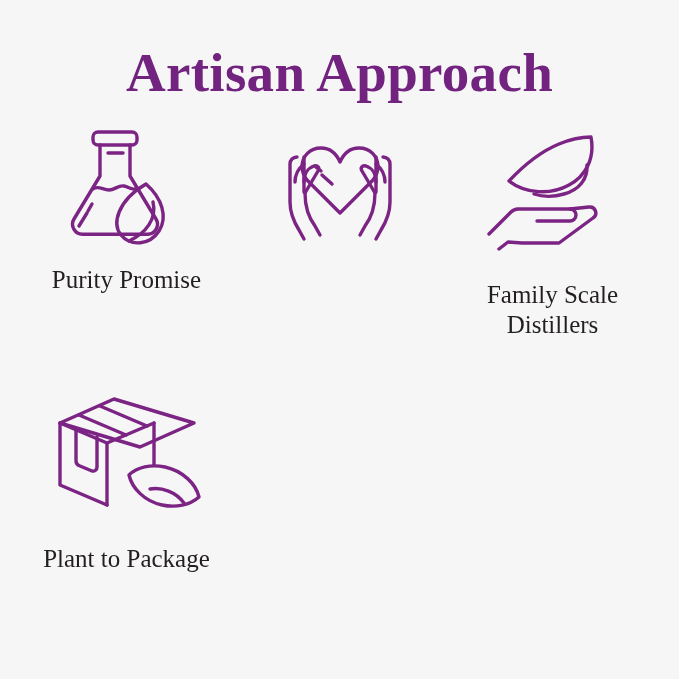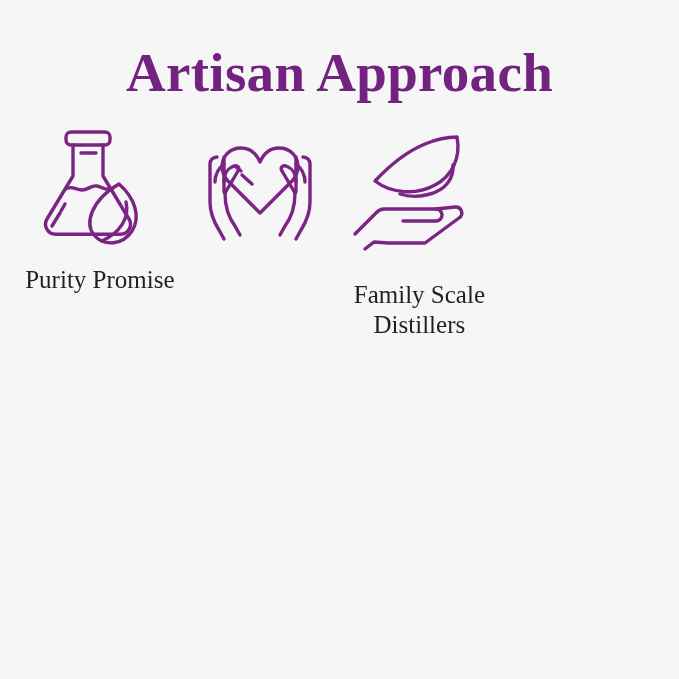--- a/index.html
+++ b/index.html
@@ -31,21 +31,21 @@
     letter-spacing: 0.3px;
     color: #72237f;
     text-align: right;
     margin: 0;
     white-space: nowrap;
   }
   .feature-grid {
     width: 679px;
     flex: 1;
     display: grid;
-    grid-template-columns: 1fr 1fr 1fr 1fr;
+    grid-template-columns: 1fr 1fr 1fr;
     grid-template-rows: 1fr 1fr;
     box-sizing: border-box;
     padding: 18px 20px 30px 20px;
   }
   .feature-cell {
     display: flex;
     flex-direction: column;
     align-items: center;
     justify-content: flex-start;
   }
@@ -144,15 +144,39 @@
           <path d="M104 34 c1 14 -8 25 -23 29 c-10 3 -21 3 -30 0"></path>
 
           <path d="M6 103 l22 -22 a10 10 0 0 1 7 -3 h52 a6 6 0 0 1 0 12 h-33"></path>
 
           <path d="M87 78 l19 -2 a6 6 0 0 1 4 11 l-34 25 h-37 l-14 -1 l-9 7"></path>
         </svg>
       </div>
       <div class="feature-label">Family Scale Distillers</div>
     </div>
 
+    <div class="feature-cell row2">
+      <div class="feature-icon">
+        <svg width="150" height="118" viewBox="0 0 150 118" fill="none" stroke="#7b2484" stroke-width="3.4" stroke-linecap="round" stroke-linejoin="round">
+
+          <path d="M8 28 v62 l47 20"></path>
+
+          <path d="M55 48 v62"></path>
+          <path d="M102 28 v42"></path>
+
+          <path d="M8 28 L62 4 l80 24 l-54 24 z"></path>
+          <path d="M8 28 l47 20 l47 -20"></path>
+
+          <path d="M27 20 l47 20"></path>
+          <path d="M48 11 l47 20"></path>
+
+          <path d="M24 34 v31 a6 6 0 0 0 4 6 l12 5 a4 4 0 0 0 5 -4 v-30"></path>
+
+          <path d="M77 80 c8 -8 22 -11 36 -8 c18 4 31 17 34 30 c-9 8 -23 11 -37 8 c-18 -4 -30 -17 -33 -30 z"></path>
+
+          <path d="M98 94 c12 -2 26 3 34 14"></path>
+        </svg>
+      </div>
+      <div class="feature-label">Plant to Package</div>
+    </div>
 
   </div>
 </div>
 
 </body></html>

